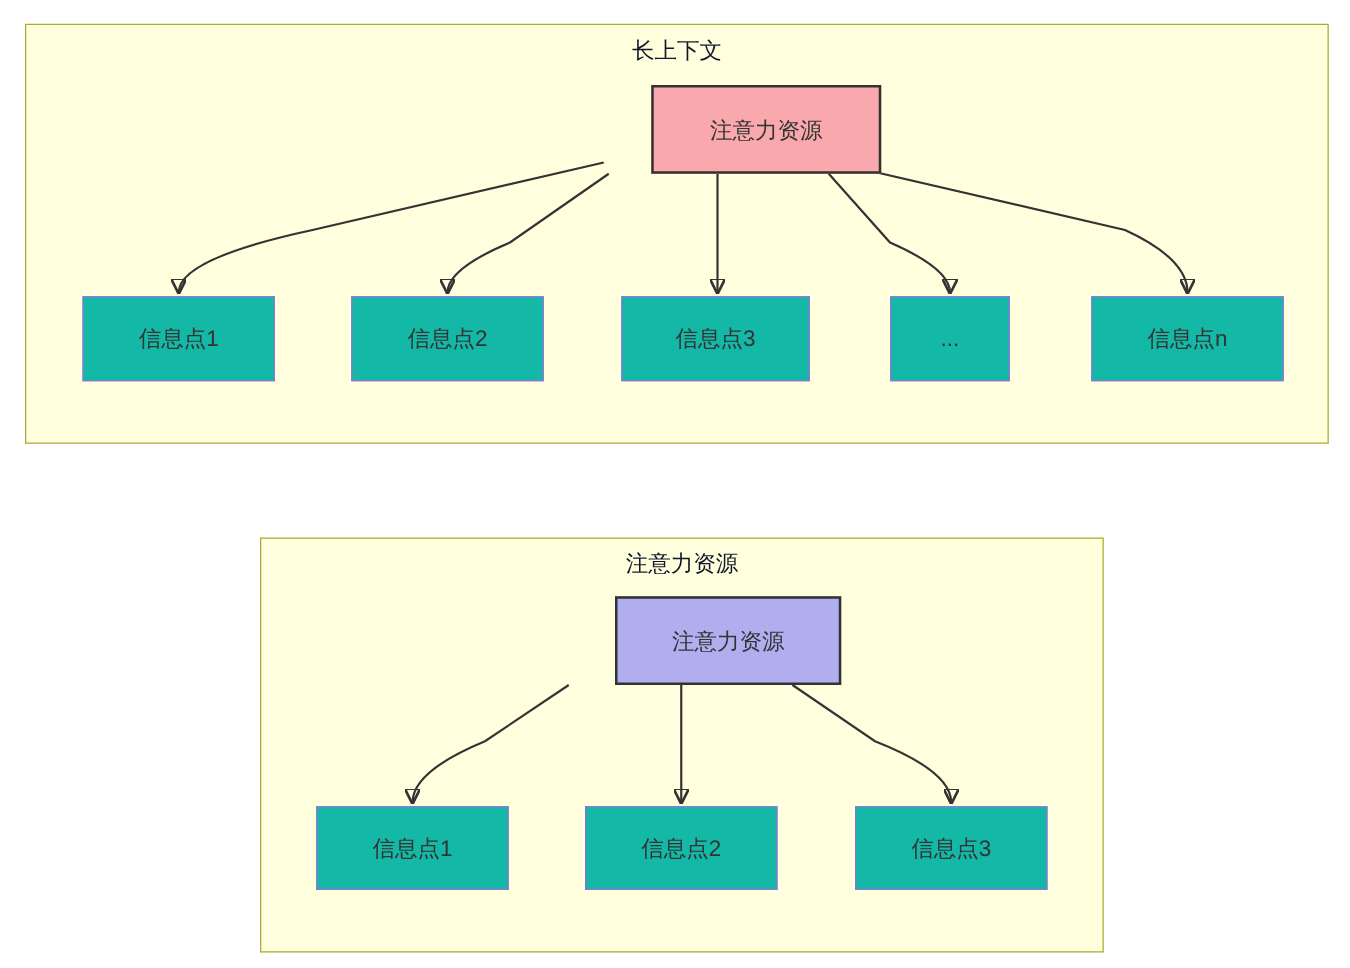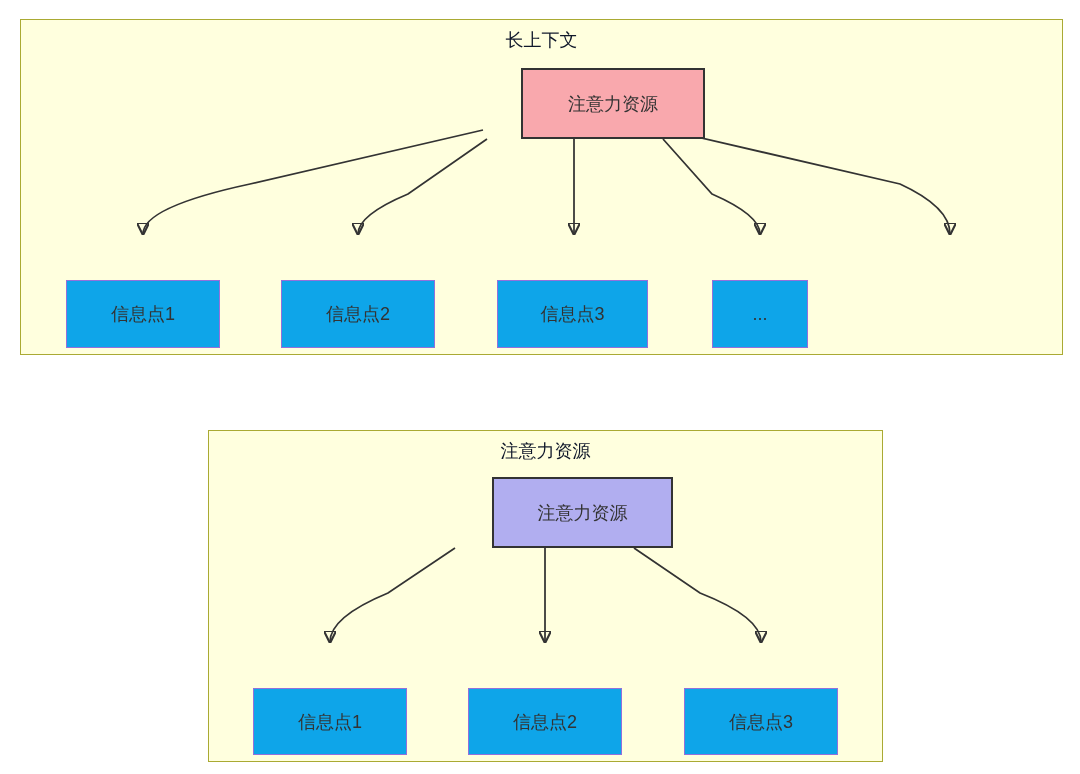--- a/index.html
+++ b/index.html
@@ -40,23 +40,22 @@
     font-size: 18px;
     color: #333333;
   }
   .attention-node {
     border: 2.5px solid #333333;
     margin-left: 38px;
   }
   .attention-long { background: #F9A8AD; }
   .attention-short { background: #B1AEF0; }
   .info-node {
-    background: #0ea5e9;
+    background: #14b8a6;
     border: 1.5px solid #9370DB;
-    margin-top: 43px;
   }
   svg.arrows {
     position: absolute;
     left: 0;
     top: 0;
     width: 1080px;
     height: 774px;
     pointer-events: none;
   }
   svg.arrows path {
@@ -120,20 +119,23 @@
   </div>
   <div class="node info-node l-b1">
     <span>信息点2</span>
   </div>
   <div class="node info-node l-b2">
     <span>信息点3</span>
   </div>
   <div class="node info-node l-b3">
     <span>...</span>
   </div>
+  <div class="node info-node l-b4">
+    <span>信息点n</span>
+  </div>
 
   <div class="node attention-node attention-short attn-short">
     <span>注意力资源</span>
   </div>
   <div class="node info-node s-b0">
     <span>信息点1</span>
   </div>
   <div class="node info-node s-b1">
     <span>信息点2</span>
   </div>

